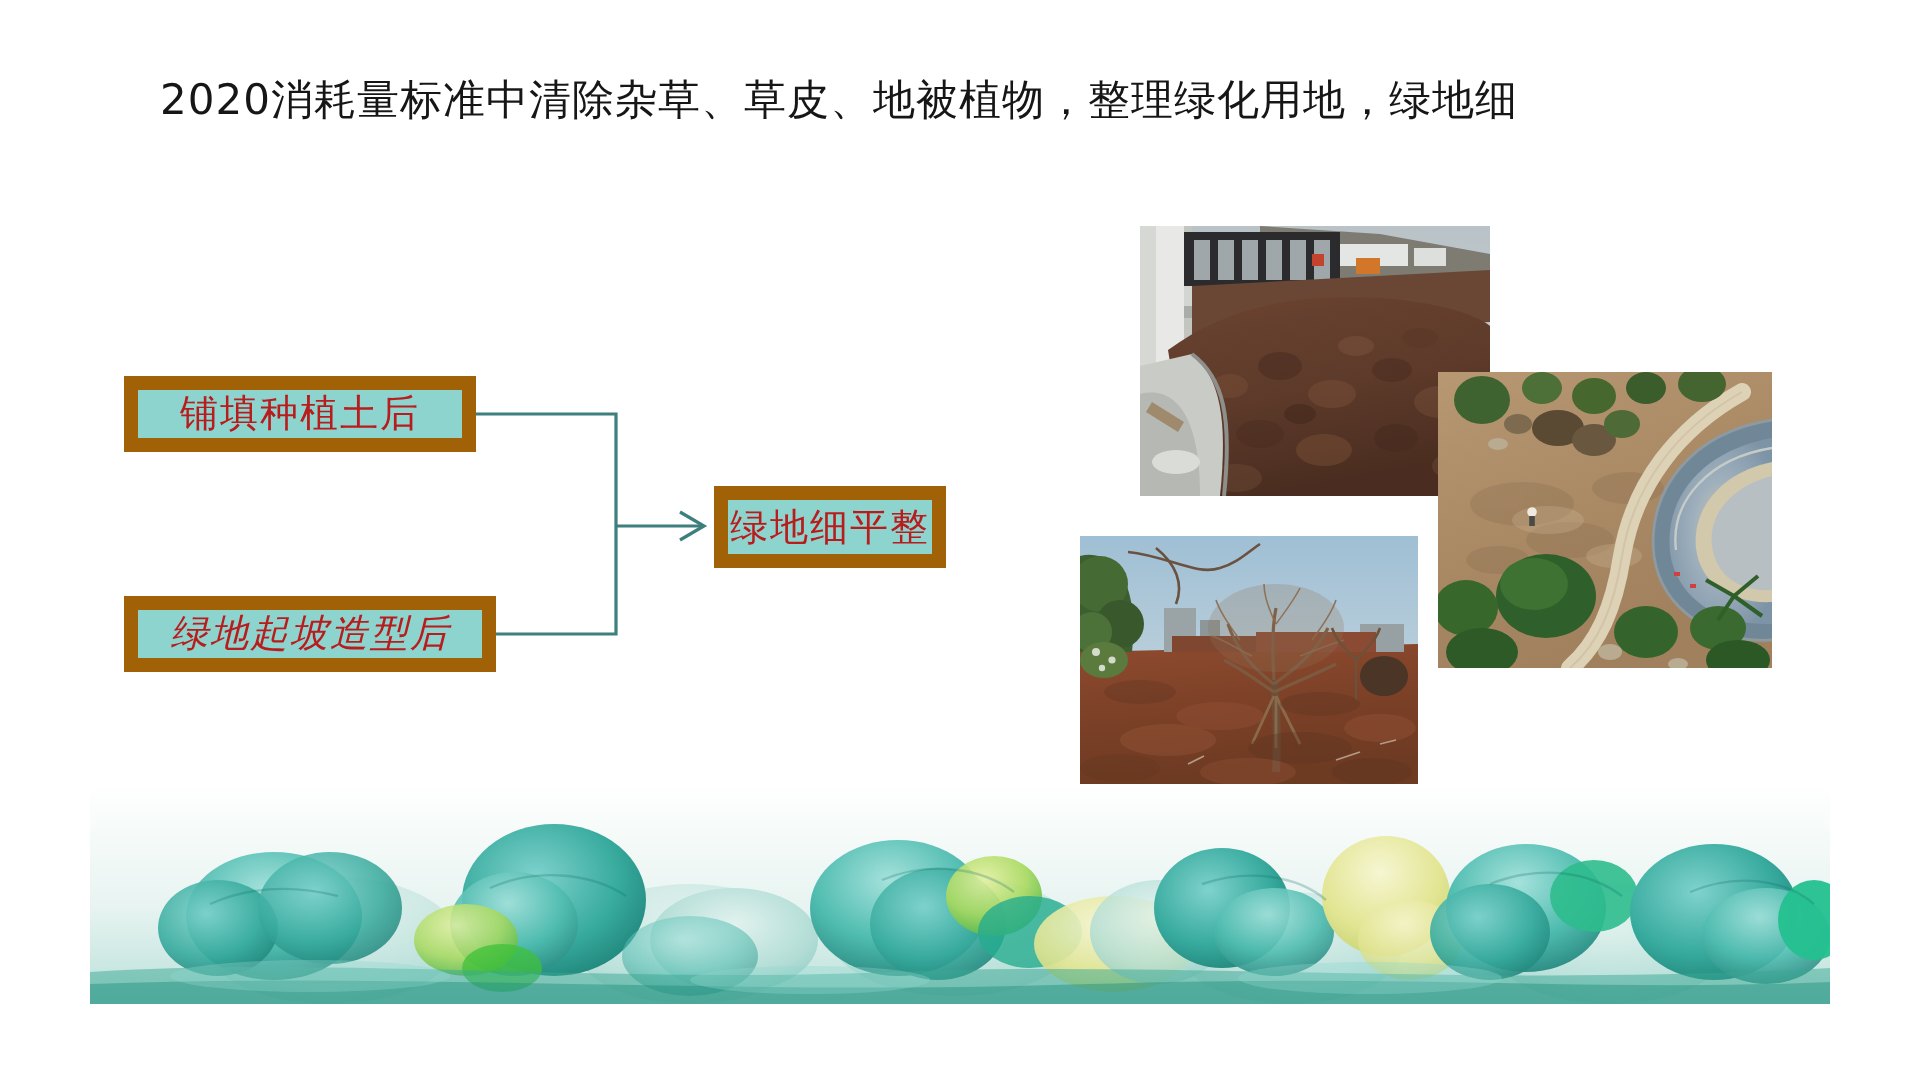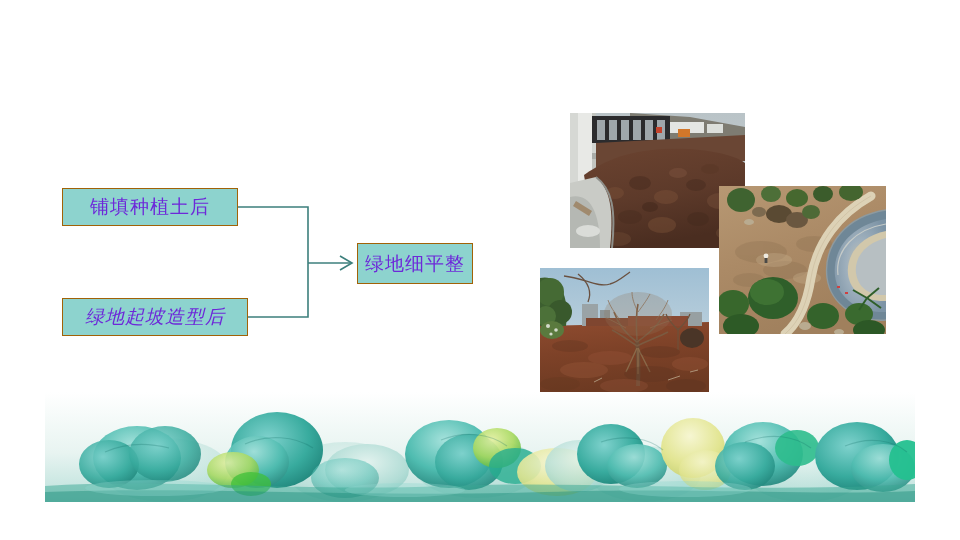--- a/index.html
+++ b/index.html
@@ -34,22 +34,22 @@
     display: block;
     white-space: nowrap;
   }
   #title-block .tline.l2 { padding-left: 8px; }
 
   
   .flow-box {
     position: absolute;
     box-sizing: border-box;
     background: #8DD3CE;
-    border: 1px solid #a16207;
-    color: #6d28d9;
+    border: 7px solid #a16207;
+    color: #b91c1c;
     font-size: 19px;
     font-family: "DejaVu Sans", "Liberation Sans", sans-serif;
     display: flex;
     align-items: center;
     justify-content: center;
     letter-spacing: 1px;
   }
   #box-soil   { left: 62px;  top: 188px; width: 176px; height: 38px; }
   #box-slope  { left: 62px;  top: 298px; width: 186px; height: 38px; font-style: italic; }
   #box-level  { left: 357px; top: 243px; width: 116px; height: 41px; text-align: right; }
@@ -83,20 +83,21 @@
     overflow: hidden;
   }
   #tree-band svg { display: block; width: 100%; height: 100%; }
 </style>
 </head>
 <body>
 
 <div id="slide">
 
   <div id="title-block">
+    <span class="tline l1">2020消耗量标准中清除杂草、草皮、地被植物，整理绿化用地，绿地细</span>
   </div>
 
   <svg id="connector-svg" viewBox="0 0 960 540">
 
     <path d="M238 207 L308 207 L308 263" fill="none" stroke="#3C7F7C" stroke-width="1.6"></path>
 
     <path d="M248 317 L308 317 L308 263" fill="none" stroke="#3C7F7C" stroke-width="1.6"></path>
 
     <path d="M308 263 L351 263" fill="none" stroke="#3C7F7C" stroke-width="1.6"></path>
     <polyline points="340,256 352,263 340,270" fill="none" stroke="#3C7F7C" stroke-width="1.6"></polyline>

